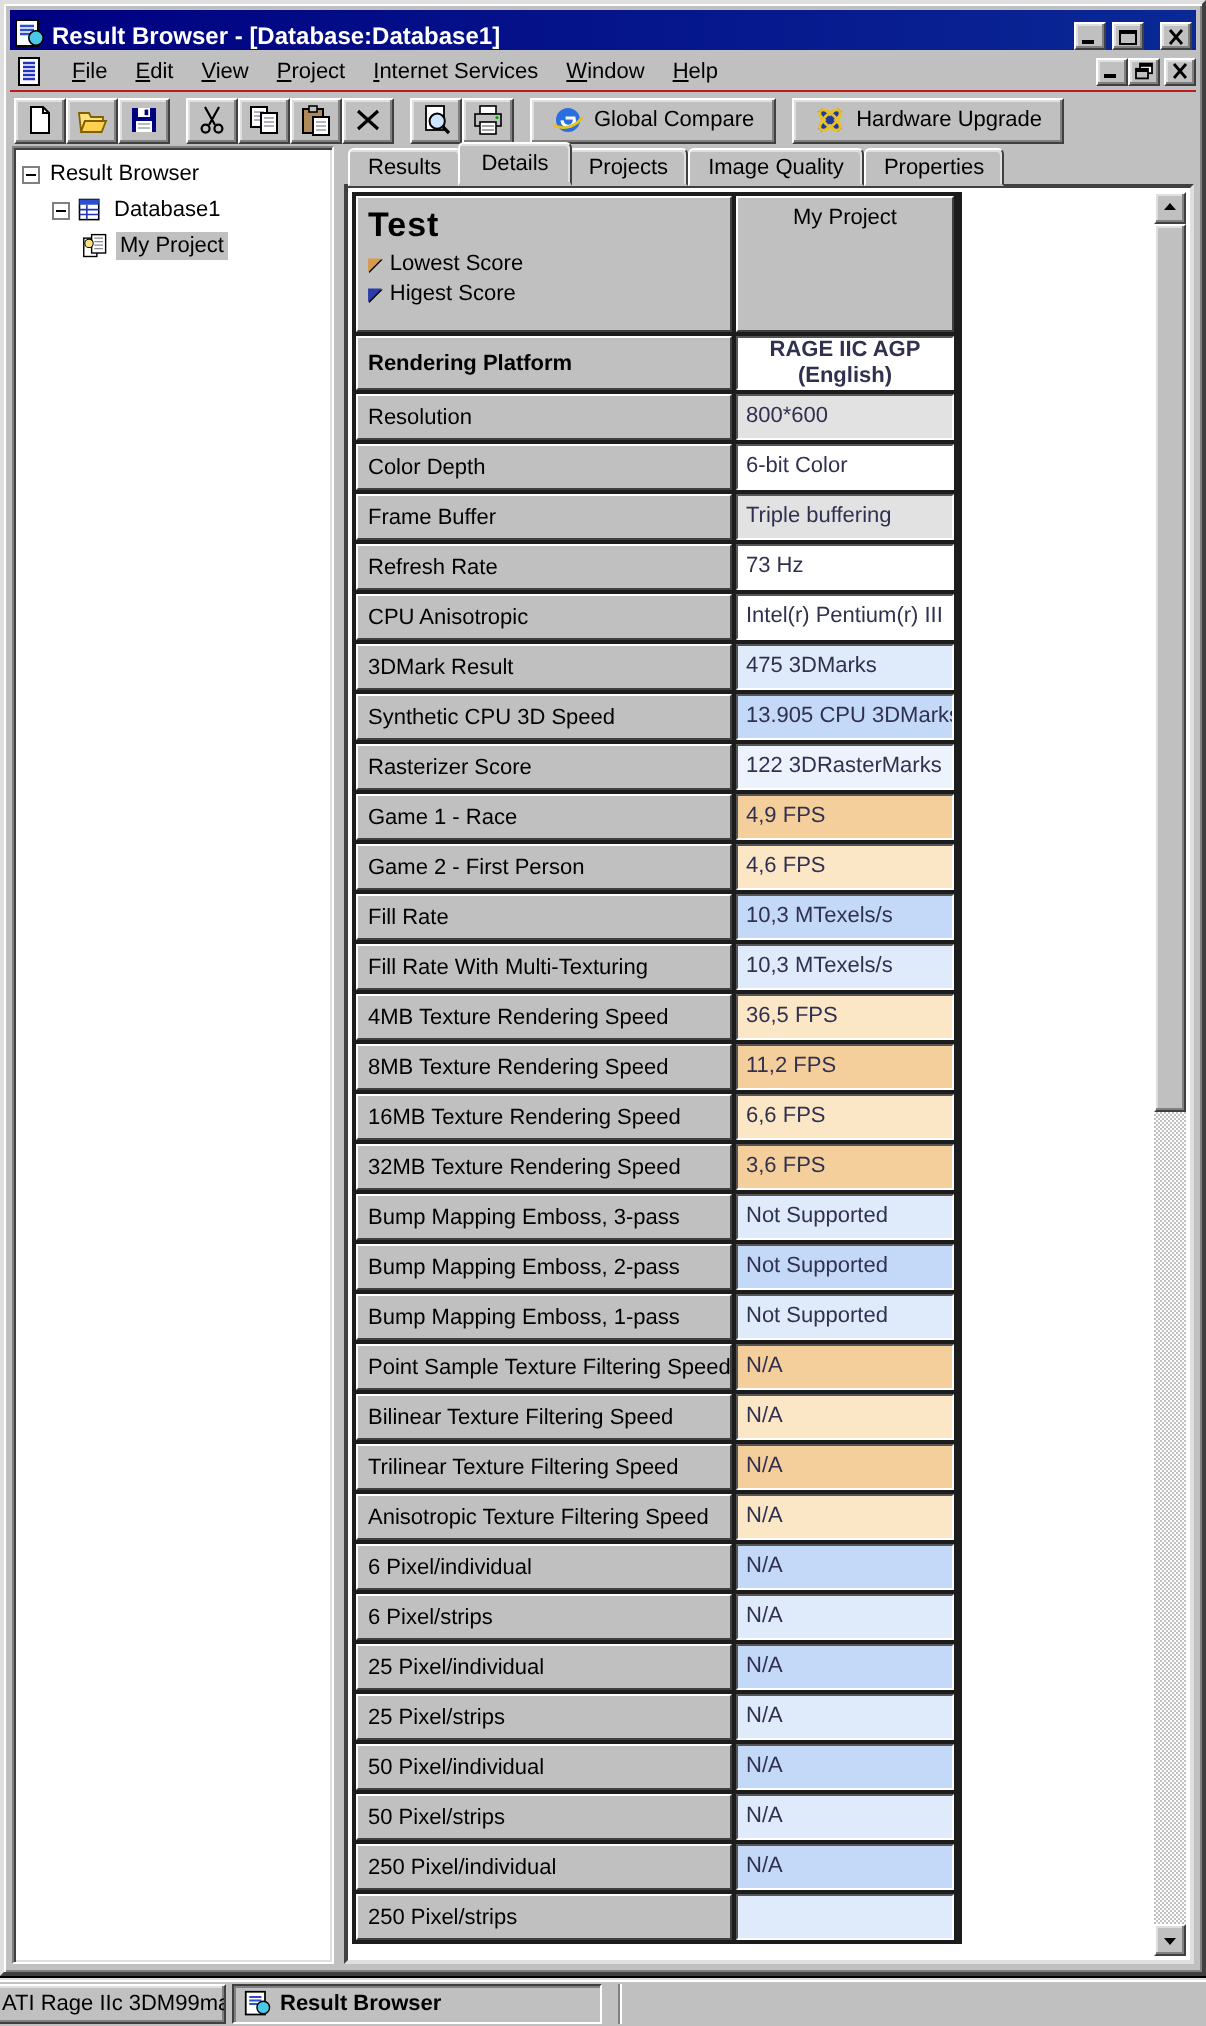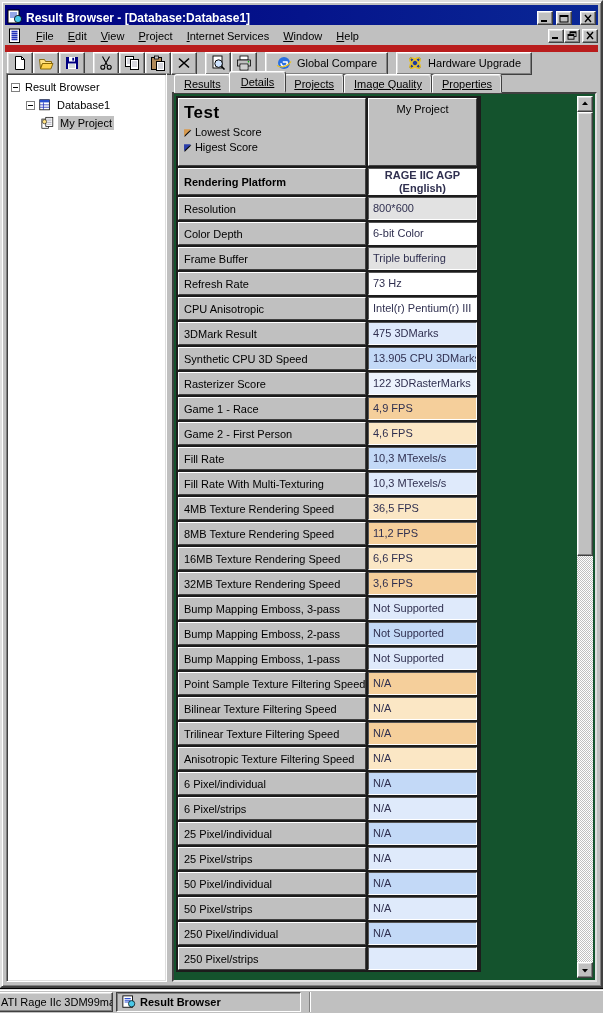--- a/index.html
+++ b/index.html
@@ -37,21 +37,21 @@
   .menubar {
     position:absolute; left:3px; top:24px; right:3px; height:19px;
     display:flex; align-items:center; gap:4px;
   }
   .menu-item { padding:2px 7px; white-space:nowrap; }
   .mdi-icon { width:16px; height:16px; margin:0 2px; flex:none; }
   .mdi-btns { margin-left:auto; display:flex; }
   
   .toolbar {
     position:absolute; left:3px; top:43px; right:3px; height:27px;
-    border-top:7px solid #b91c1c;
+    border-top:1px solid #b91c1c;
     display:flex; align-items:center; padding:2px 2px 0 2px;
   }
   .tb-btn {
     height:23px; min-width:26px; background:#c0c0c0;
     border:1px solid; border-color:#fff #404040 #404040 #fff;
     box-shadow: inset -1px -1px 0 #808080, inset 1px 1px 0 #dfdfdf;
     display:flex; align-items:center; justify-content:center; gap:5px;
     padding:0 4px; font-family:"Liberation Sans",sans-serif; font-size:11px;
   }
   .tb-wide { padding:0 10px; }
@@ -66,34 +66,34 @@
     border:1px solid; border-color:#808080 #fff #fff #808080;
     box-shadow: inset 1px 1px 0 #404040, inset -1px -1px 0 #dfdfdf;
     padding:4px 2px; overflow:hidden;
   }
   .tree-row { display:flex; align-items:center; height:18px; gap:3px; white-space:nowrap; }
   .expander { width:9px; height:9px; flex:none; display:inline-flex; }
   .tree-label { padding:1px 2px; }
   .tree-label.selected { background:#c0c0c0; }
   
   .right-panel { position:absolute; left:170px; top:69px; right:4px; bottom:4px; }
-  .tabs-row { position:relative; display:flex; align-items:flex-end; height:22px; padding-left:2px; z-index:3;text-decoration:underline; }
+  .tabs-row { position:relative; display:flex; align-items:flex-end; height:22px; padding-left:2px; z-index:3; }
   .tab {
     height:19px; padding:3px 9px 0; background:#c0c0c0; position:relative;
     border:1px solid; border-color:#fff #404040 #c0c0c0 #fff;
     border-top-left-radius:3px; border-top-right-radius:3px;
     box-shadow: inset -1px 1px 0 #dfdfdf; margin-right:0; white-space:nowrap;
   }
   .tab.active {
     height:22px; padding:4px 11px 0; z-index:4; margin:0 -2px;
     border-bottom:2px solid #c0c0c0;
   }
   .view {
     position:absolute; left:0; right:0; top:21px; bottom:0;
-    background:#14532d;
+    background:#ffffff;
     border:2px solid; border-color:#404040 #dfdfdf #dfdfdf #404040;
     overflow:hidden;
   }
   
   .grid {
     position:absolute; left:2px; top:2px; width:305px;
     background:#1c1c1c; padding:2px;
   }
   .drow { display:flex; gap:2px; margin-bottom:2px; height:23px; }
   .drow:last-child { margin-bottom:0; }

